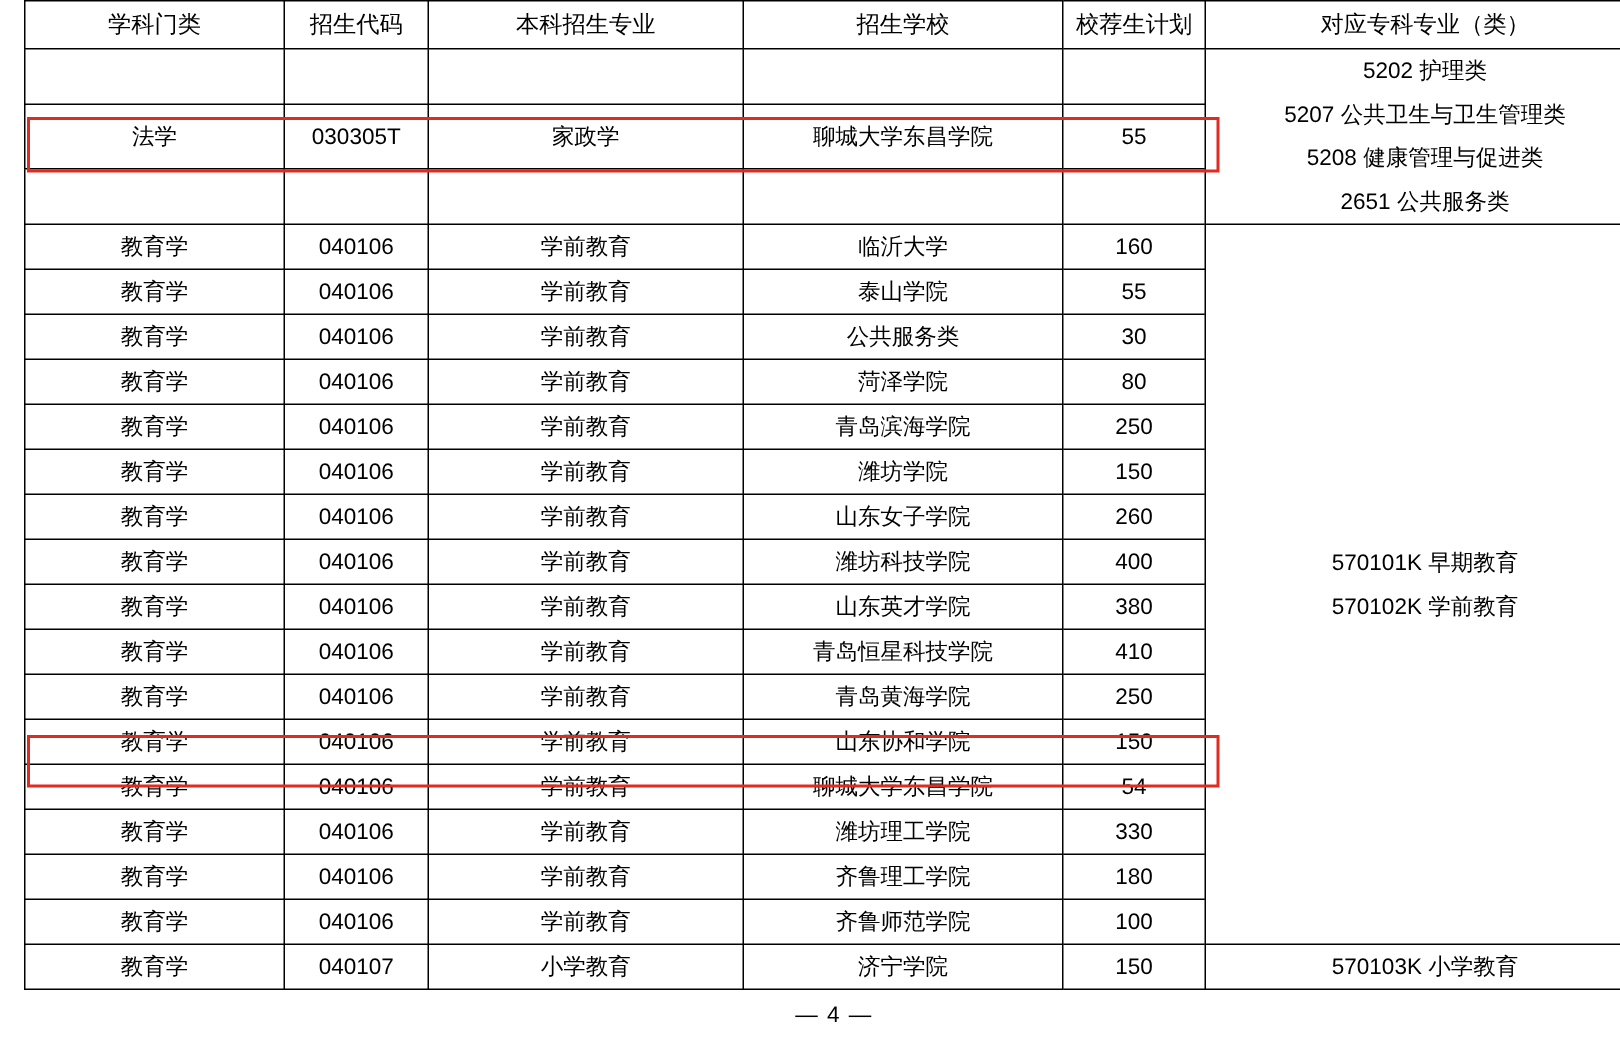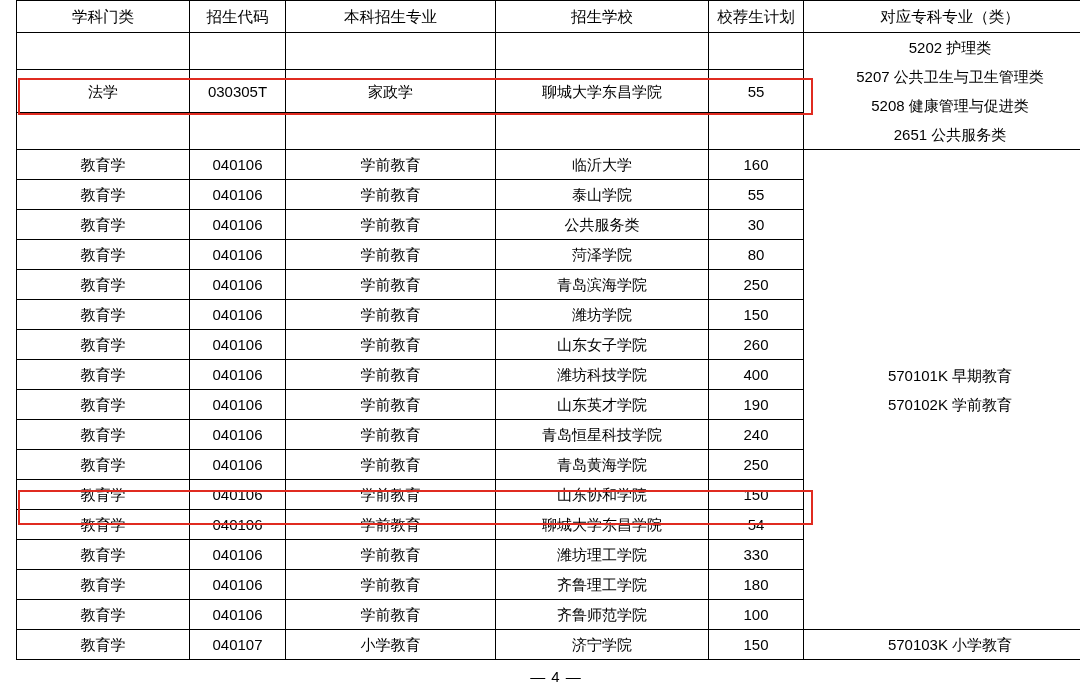--- a/index.html
+++ b/index.html
@@ -205,28 +205,28 @@
         <td>040106</td>
         <td>学前教育</td>
         <td>潍坊科技学院</td>
         <td>400</td>
       </tr>
       <tr>
         <td>教育学</td>
         <td>040106</td>
         <td>学前教育</td>
         <td>山东英才学院</td>
-        <td>190</td>
+        <td>380</td>
       </tr>
       <tr>
         <td>教育学</td>
         <td>040106</td>
         <td>学前教育</td>
         <td>青岛恒星科技学院</td>
-        <td>240</td>
+        <td>410</td>
       </tr>
       <tr>
         <td>教育学</td>
         <td>040106</td>
         <td>学前教育</td>
         <td>青岛黄海学院</td>
         <td>250</td>
       </tr>
       <tr>
         <td>教育学</td>

